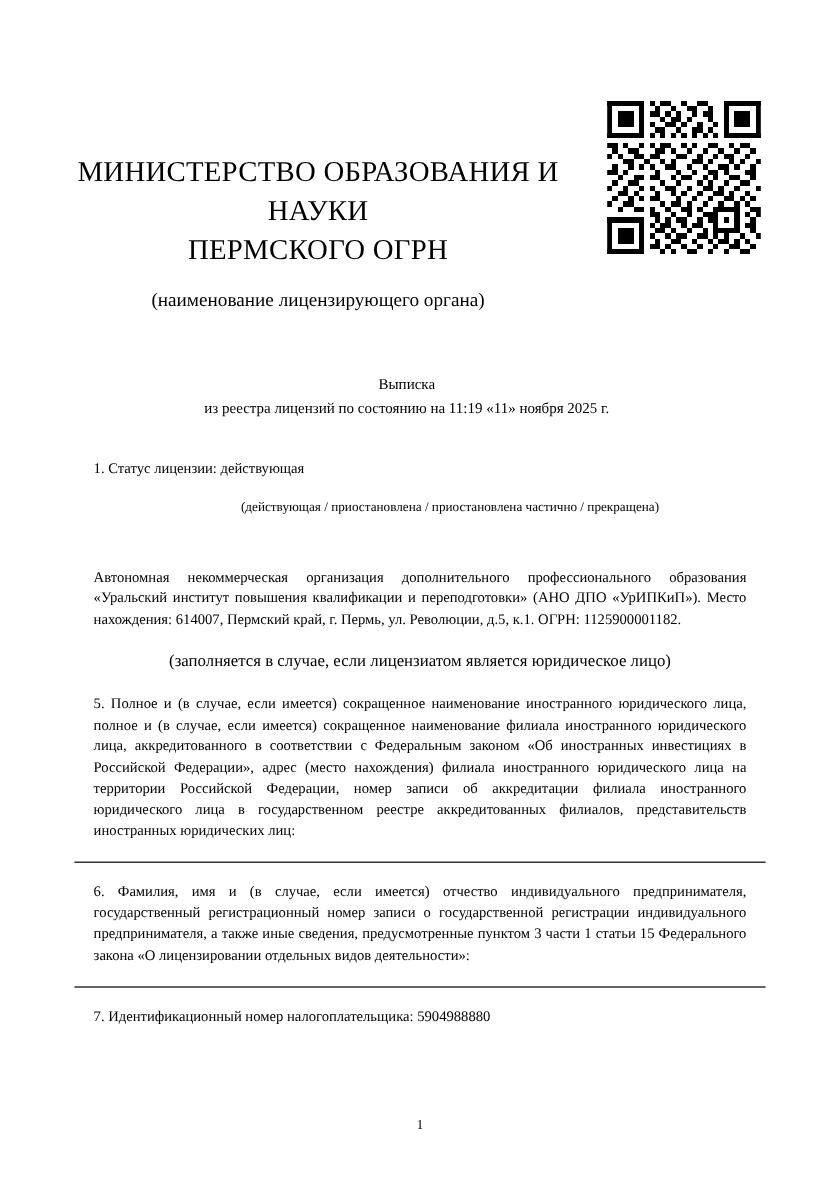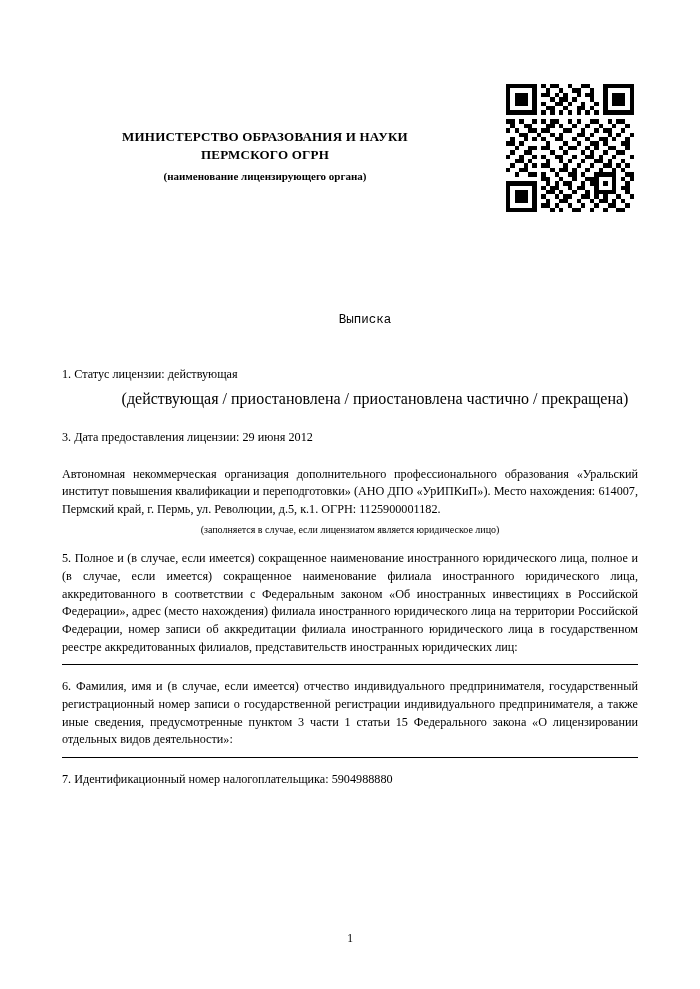--- a/index.html
+++ b/index.html
@@ -32,70 +32,68 @@
   .qr svg { display: block; }
 
   .header {
     position: absolute;
     top: 128px;
     left: 40px;
     width: 450px;
     text-align: center;
   }
   .header .title {
-    font-size: 13px;
-    font-weight: bold;
+    font-size: 24px;
+    font-weight: normal;
     line-height: 1.35;
     letter-spacing: 0.2px;
   }
   .header .subtitle {
-    margin-top: 7px;
-    font-size: 11px;
-    font-weight: bold;
+    margin-top: 17px;
+    font-size: 16px;
   }
 
   .doc-title {
     position: absolute;
     top: 310px;
-    left: 77px;
+    left: 51px;
     width: 576px;
     text-align: center;
     font-size: 12.5px;
     line-height: 1.6;
-    font-family: Liberation Mono, monospace;
   }
 
   .body {
     position: absolute;
     top: 366px;
     left: 62px;
     width: 576px;
     font-size: 12.2px;
     line-height: 1.45;
   }
 
   .item {
     margin-bottom: 13px;
   }
   .item p {
-    margin: 0;
+    margin: 16px;
     text-align: justify;
     text-justify: inter-word;
   }
   .item p.nojust {
     text-align: left;
   }
   .note {
     text-align: center;
-    font-size: 10px;
+    font-size: 14px;
     margin-top: 4px;
   }
   .note-left-pad {
     text-align: center;
-    font-size: 16px;
+    font-size: 11px;
     margin-top: 3px;
     padding-left: 50px;
   }
   .rule {
     border: none;
     border-top: 1px solid #000;
     margin: 8px 0 0 0;
     height: 0;
   }
   .gap-sm { height: 6px; }
@@ -353,34 +351,32 @@
   </div>
 
   <div class="header">
     <div class="title">МИНИСТЕРСТВО ОБРАЗОВАНИЯ И НАУКИ</div>
     <div class="title">ПЕРМСКОГО ОГРН</div>
     <div class="subtitle">(наименование лицензирующего органа)</div>
   </div>
 
   <div class="doc-title">
     <div>Выписка</div>
+    <div>из реестра лицензий по состоянию на 11:19 «11» ноября 2025 г.</div>
   </div>
 
   <div class="body">
 
     <div class="item">
       <p class="nojust">1. Статус лицензии: действующая</p>
       <div class="note-left-pad">(действующая / приостановлена / приостановлена частично / прекращена)</div>
     </div>
 
     <div class="gap-sm"></div>
 
-    <div class="item">
-      <p class="nojust">3. Дата предоставления лицензии: 29 июня 2012</p>
-    </div>
     <div class="gap-sm"></div>
 
     <div class="item">
       <p>Автономная некоммерческая организация дополнительного профессионального образования «Уральский институт повышения квалификации и переподготовки» (АНО ДПО «УрИПКиП»). Место нахождения: 614007, Пермский край, г. Пермь, ул. Революции, д.5, к.1. ОГРН: 1125900001182.</p>
       <div class="note">(заполняется в случае, если лицензиатом является юридическое лицо)</div>
     </div>
 
     <div class="item">
       <p>5. Полное и (в случае, если имеется) сокращенное наименование иностранного юридического лица, полное и (в случае, если имеется) сокращенное наименование филиала иностранного юридического лица, аккредитованного в соответствии с Федеральным законом «Об иностранных инвестициях в Российской Федерации», адрес (место нахождения) филиала иностранного юридического лица на территории Российской Федерации, номер записи об аккредитации филиала иностранного юридического лица в государственном реестре аккредитованных филиалов, представительств иностранных юридических лиц:</p>
       <hr class="rule">

